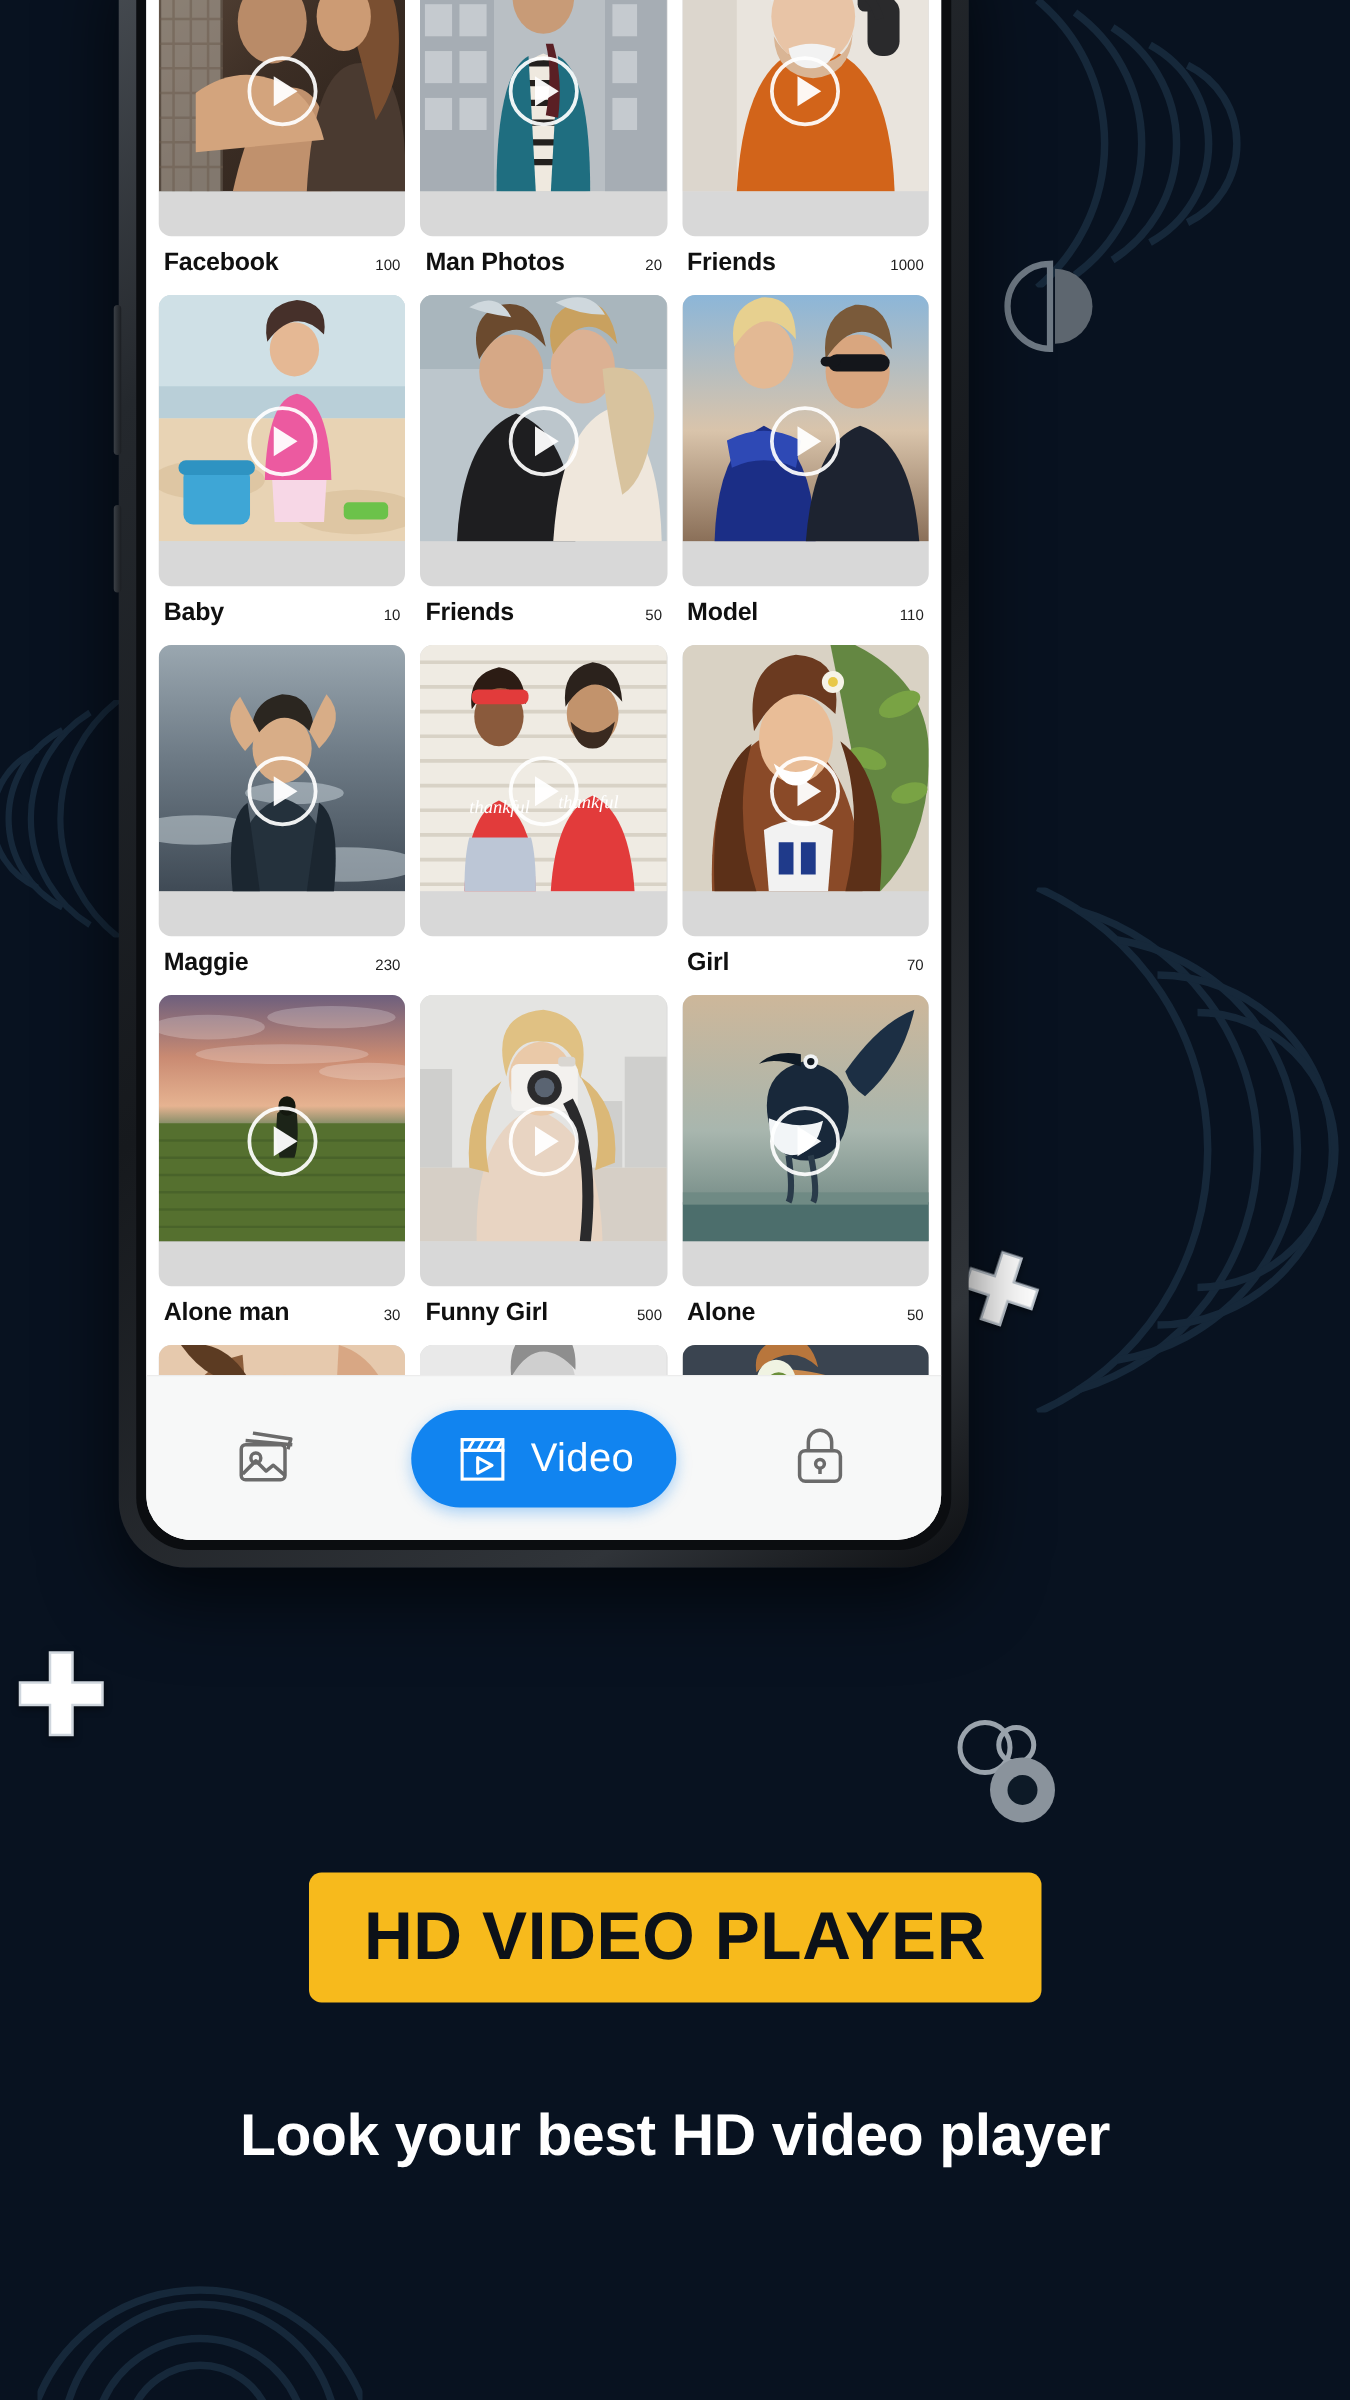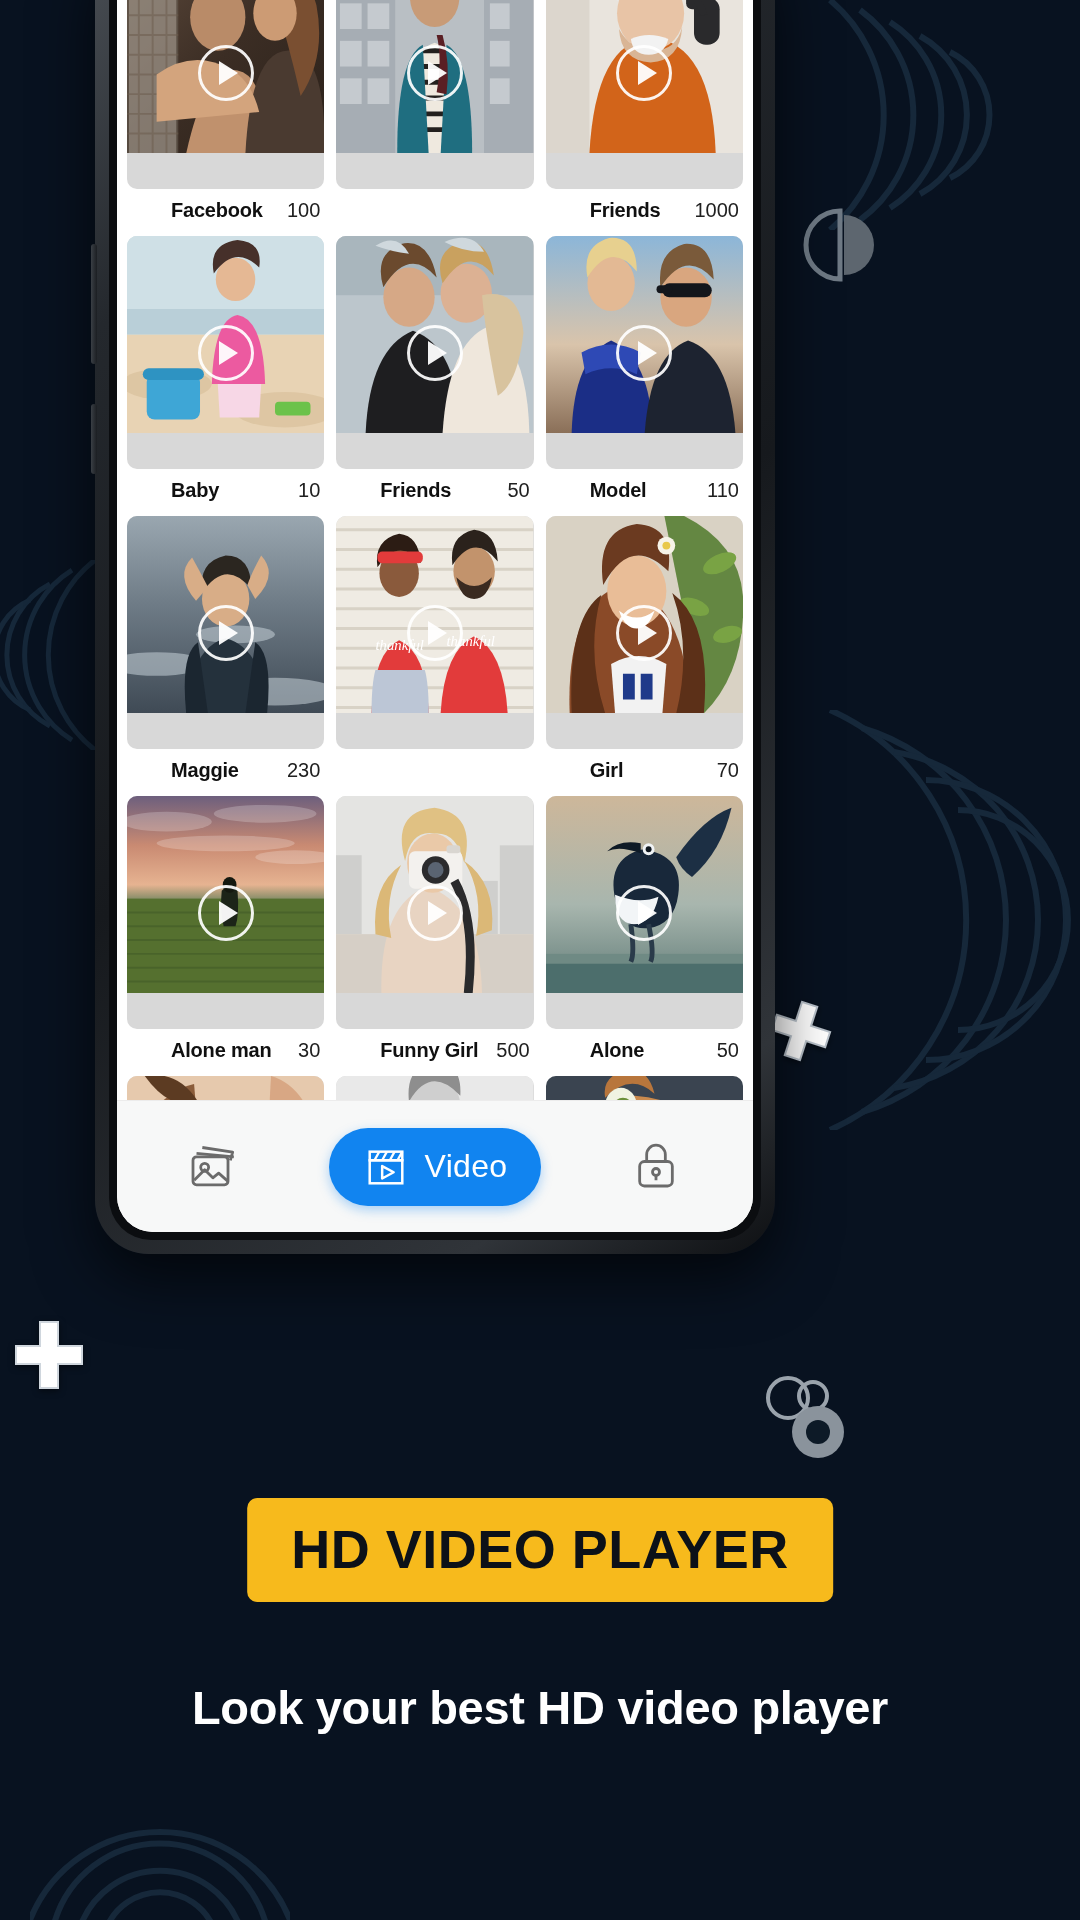--- a/index.html
+++ b/index.html
@@ -86,24 +86,23 @@
     display:block;
     width:0;height:0;
     border-left:19px solid rgba(255,255,255,.95);
     border-top:12px solid transparent;
     border-bottom:12px solid transparent;
     margin-left:6px;
   }
   .caption {
     display:flex; align-items:baseline; justify-content:space-between;
     padding:10px 4px 12px 4px;
-    margin-left:40px;
   }
   .cap-name { font-size:20px; font-weight:700; color:#101010; letter-spacing:-.2px;}
-  .cap-count { font-size:20px; font-weight:400; color:#202020; }
+  .cap-count { font-size:12px; font-weight:400; color:#202020; }
 
   
   #bottom-nav {
     flex:0 0 auto;
     height:132px;
     background:#f7f8f8;
     border-top:1px solid #ececec;
     display:flex; align-items:center; justify-content:space-around;
     padding:0 26px;
   }
@@ -277,20 +276,24 @@
                 <path d="M78 24 q22 -18 46 0 q4 -20 -22 -22 q-28 2 -24 22 z" fill="#2f2722"></path>
                 <path d="M62 200 q2 -100 38 -112 q36 12 38 112 z" fill="#efe9df"></path>
                 <g stroke="#23201e" stroke-width="5">
                   <path d="M84 96 H116 M84 112 H116 M84 128 H116 M84 144 H116 M84 160 H116 M84 176 H116"></path>
                 </g>
                 <path d="M62 200 q0 -96 26 -110 l6 112 z" fill="#1f6e80"></path>
                 <path d="M138 200 q0 -96 -26 -110 l-6 112 z" fill="#1f6e80"></path>
                 <path d="M108 80 q8 28 4 60 l-10 -2 q6 -34 0 -58 z" fill="#5a1f24"></path>
               </svg>
               <div class="play"></div>
+            </div>
+            <div class="caption">
+              <span class="cap-name">Man Photos</span>
+              <span class="cap-count">20</span>
             </div>
           </div>
 
           <div class="cell">
             <div class="thumb">
               <svg class="img" viewBox="0 0 200 200" preserveAspectRatio="xMidYMid slice">
                 <rect width="200" height="200" fill="#e9e4dd"></rect>
                 <rect x="0" y="0" width="44" height="200" fill="#dcd6cd"></rect>
                 <path d="M44 200 q6 -112 62 -118 q62 6 66 118 z" fill="#d2641a"></path>
                 <ellipse cx="106" cy="58" rx="34" ry="38" fill="#e8c4a6"></ellipse>

